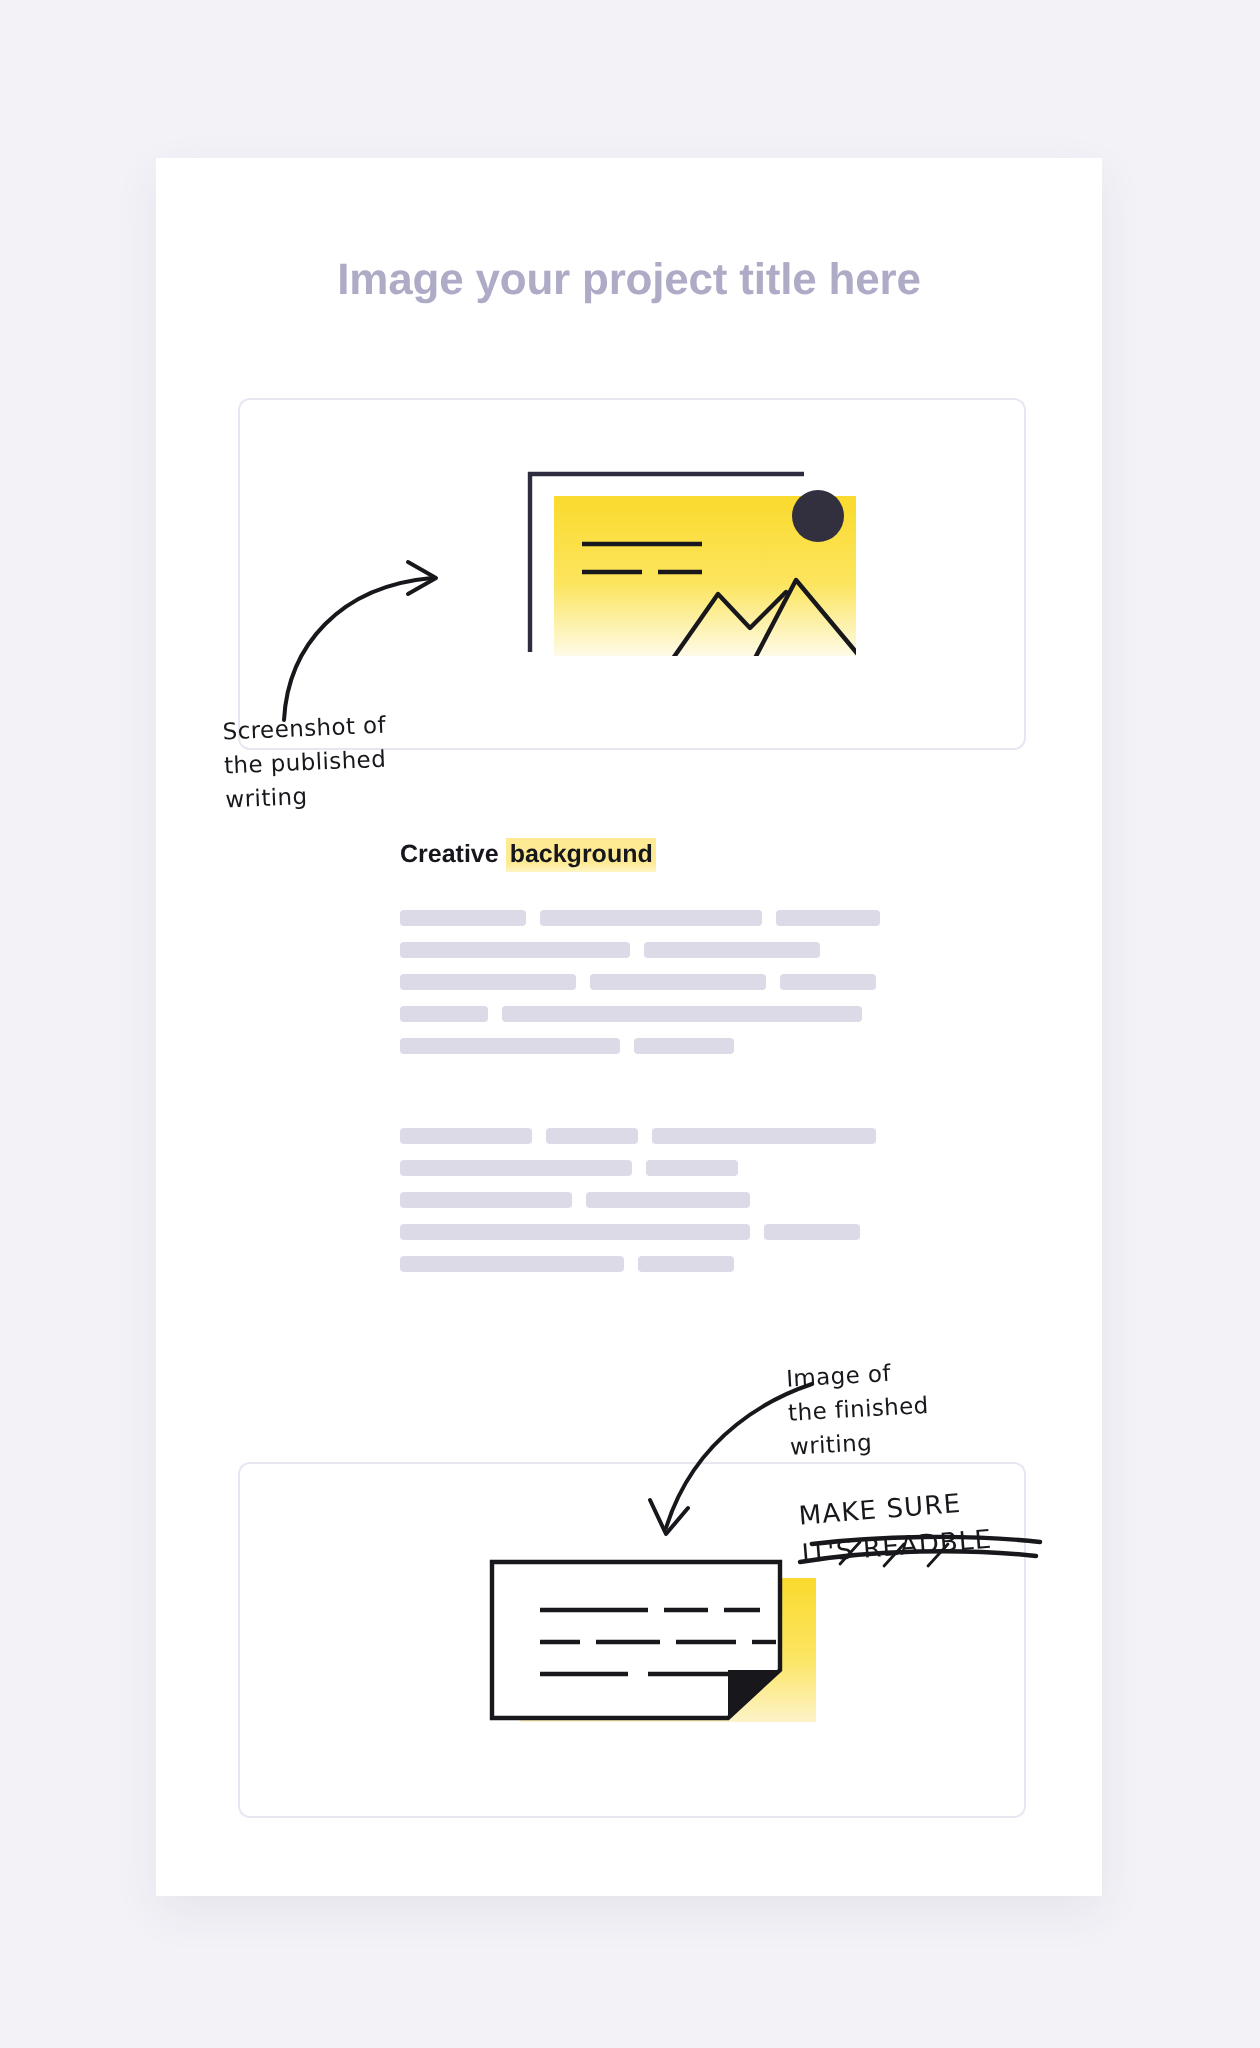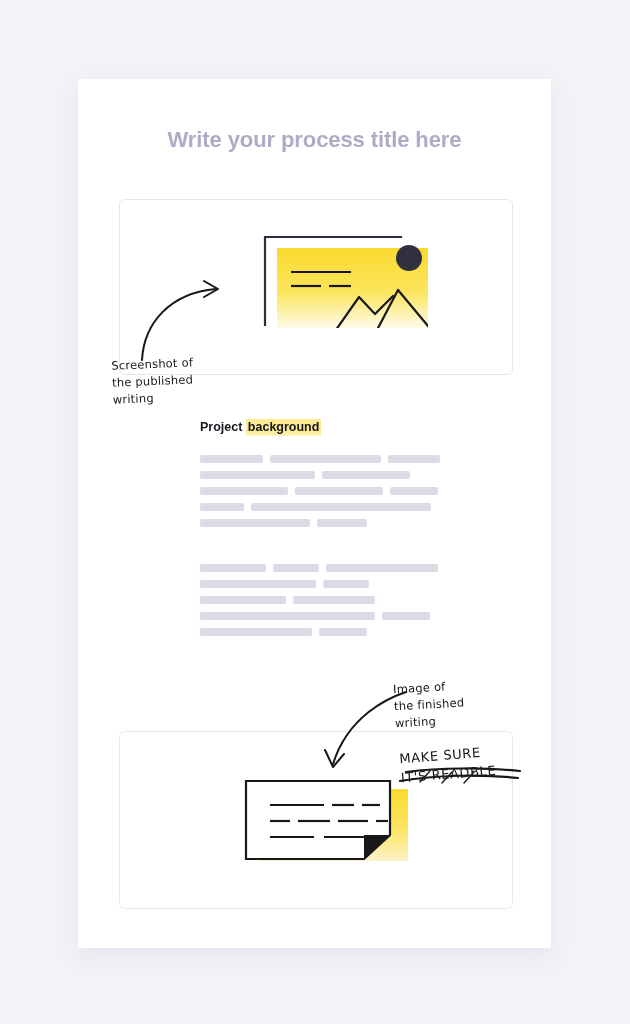--- a/index.html
+++ b/index.html
@@ -148,21 +148,21 @@
   }
   #arrow-top { left: 130px; top: 275px; }
   #arrow-bottom { left: 318px; top: 688px; }
   #underline-readable { left: 398px; top: 766px; }
 </style>
 </head>
 <body>
 
 <div id="page-sheet">
 
-  <div id="project-title">Write your process title here</div>
+  <div id="project-title">Image your project title here</div>
 
   <div class="media-frame" id="media-frame-top">
 
     <svg id="image-icon" viewBox="0 0 180 108">
       <defs>
         <linearGradient id="gradImg" x1="0" y1="0" x2="0" y2="1">
           <stop offset="0%" stop-color="#fada2e"></stop>
           <stop offset="55%" stop-color="#fce55e"></stop>
           <stop offset="100%" stop-color="#fefbe8"></stop>
         </linearGradient>
@@ -183,21 +183,21 @@
 
       <g clip-path="url(#clipImg)" fill="none" stroke="#17171c" stroke-width="2.2" stroke-linejoin="round" stroke-linecap="round">
         <path d="M68 103 L96 63 L112 80 L130 62"></path>
         <path d="M114 96 L135 56 L175 104"></path>
       </g>
     </svg>
   </div>
 
   <div class="section-block" id="section-background">
     <div class="section-heading">
-      <span>Project </span><span class="hl">background</span>
+      <span>Creative </span><span class="hl">background</span>
     </div>
     <div>
       <div class="bar-row">
         <span class="bar" style="width:72px"></span>
         <span class="bar" style="width:128px"></span>
         <span class="bar" style="width:60px"></span>
       </div>
       <div class="bar-row">
         <span class="bar" style="width:115px"></span>
         <span class="bar" style="width:88px"></span>

